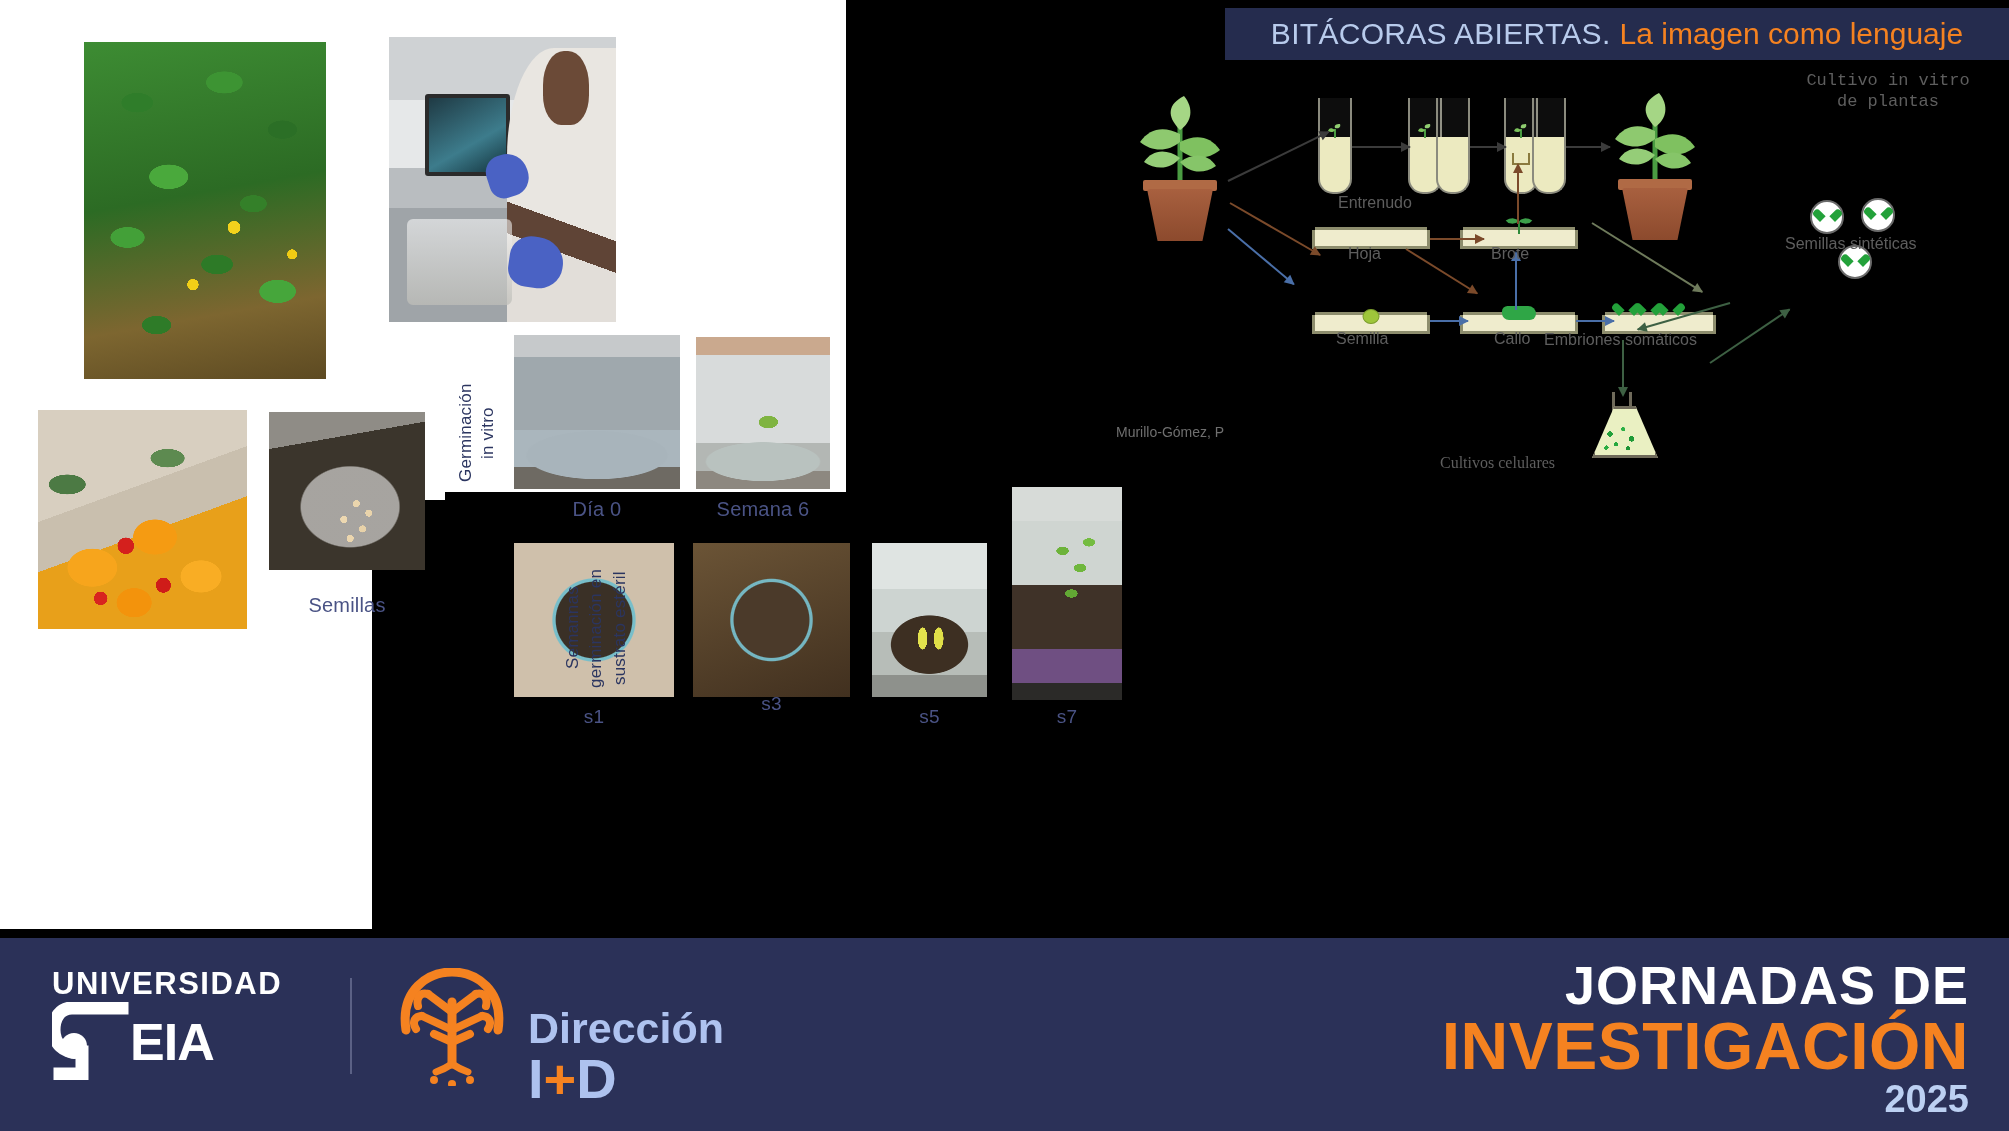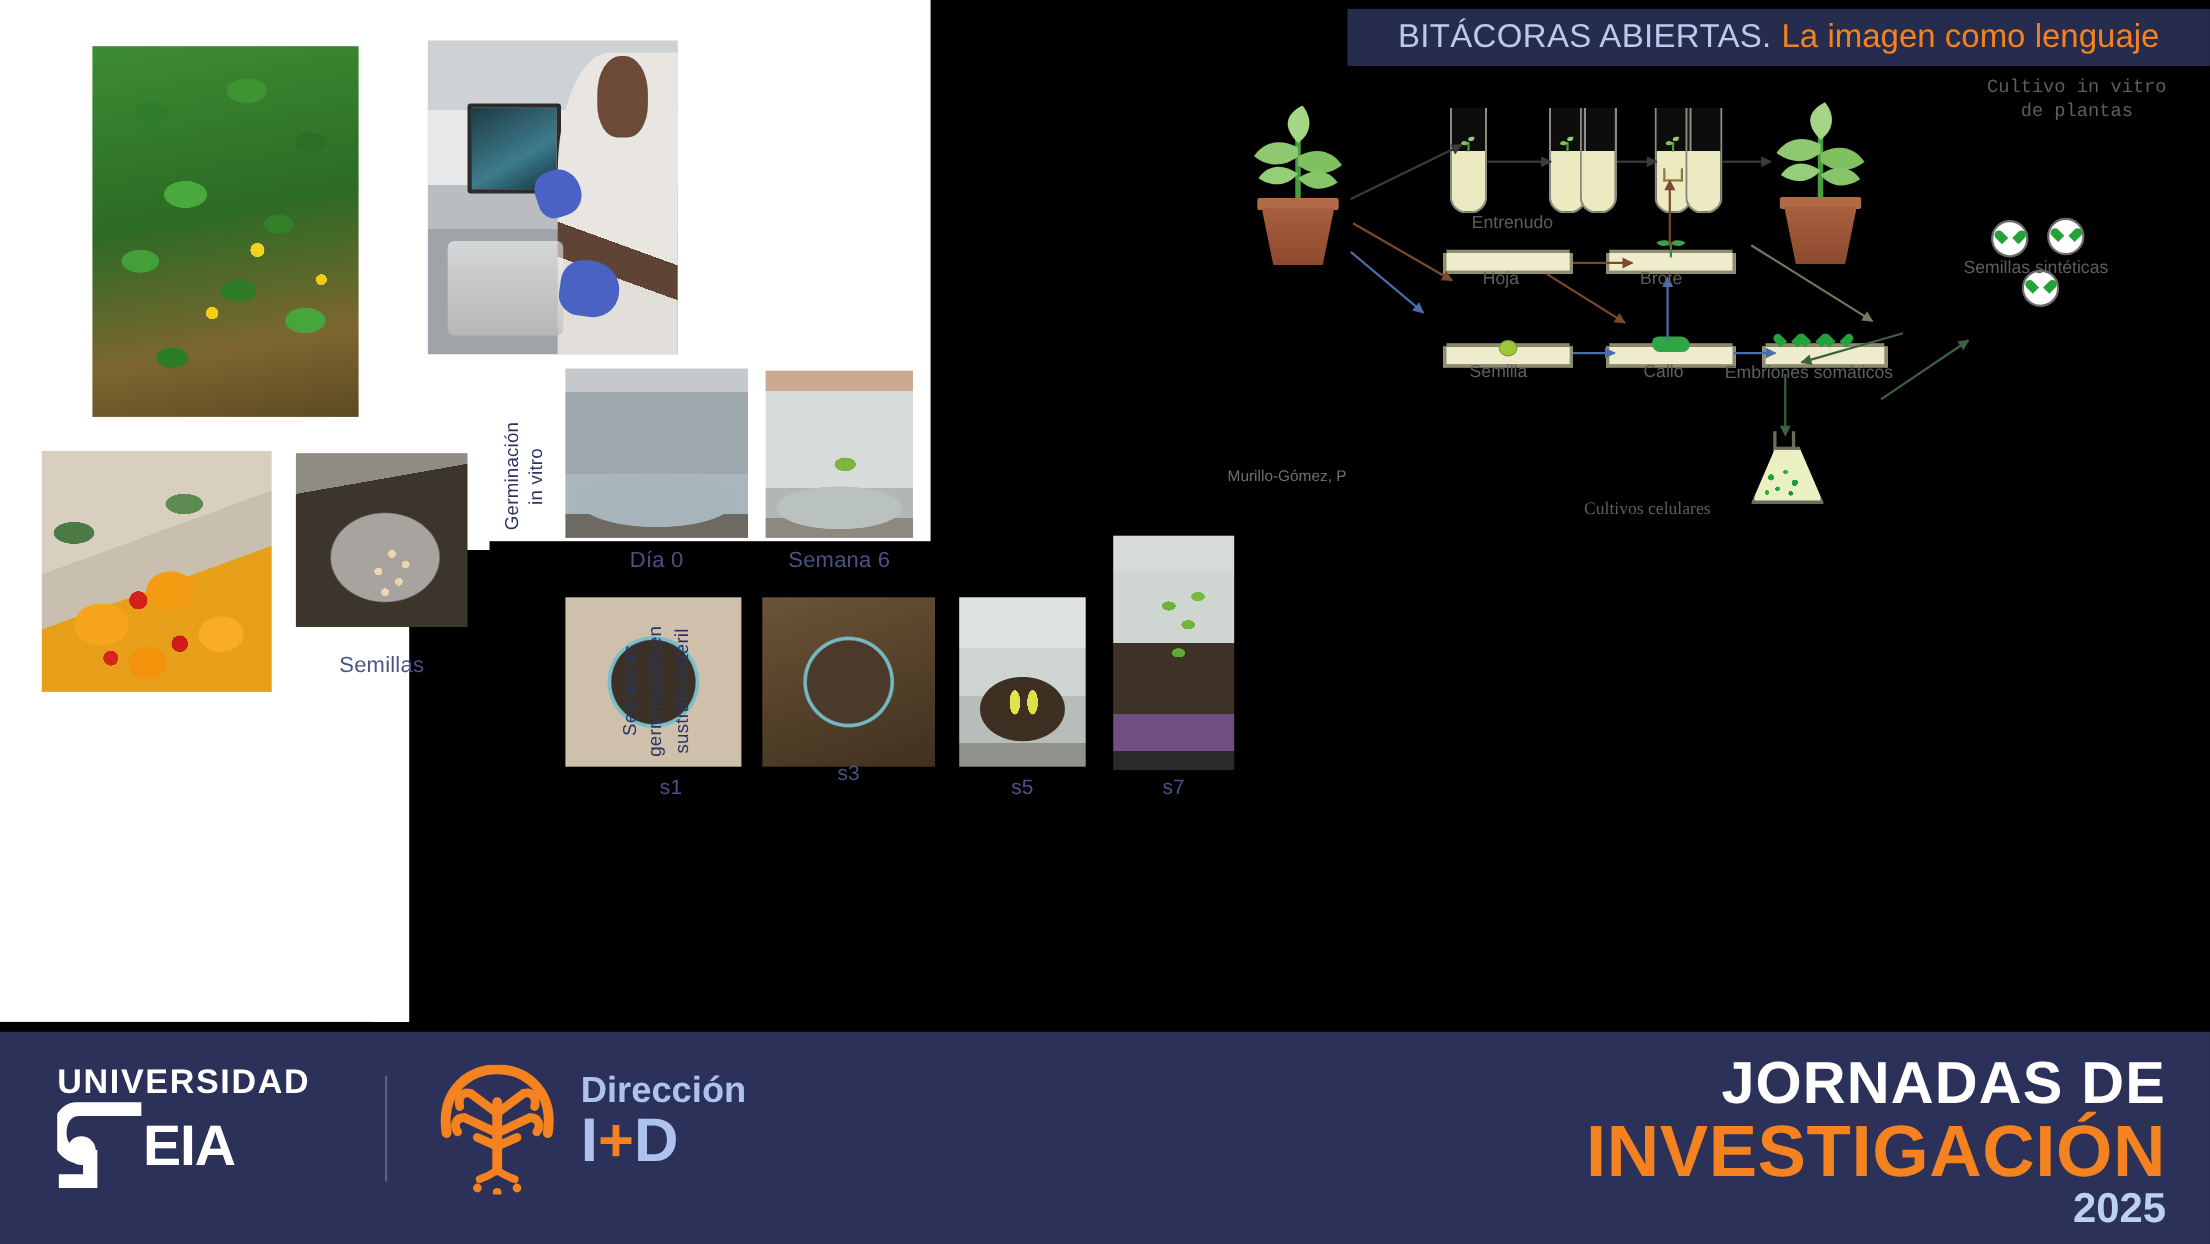--- a/index.html
+++ b/index.html
@@ -189,21 +189,21 @@
   .varrow.up:after{bottom:auto;top:-9px;border-top:none;border-bottom:10px solid currentColor;}
 
   
   #footer{left:0;top:938px;width:2009px;height:193px;background:#2b3158;}
   #eia-logo{left:52px;top:966px;width:270px;height:122px;color:#fff;}
   #eia-logo .uni{font-size:31px;font-weight:bold;letter-spacing:1.5px;}
   #eia-logo .eia{font-size:52px;font-weight:bold;letter-spacing:-1px;line-height:.9;margin-top:2px;}
   #logo-divider{left:350px;top:978px;width:2px;height:96px;background:#5b6185;}
   #tree-icon{left:390px;top:968px;width:124px;height:118px;}
   #idd{left:528px;top:972px;color:#aec2ef;}
-  #idd .d1{font-size:33px;font-weight:bold;}
+  #idd .d1{font-size:43px;font-weight:bold;margin-top:32px;}
   #idd .d2{font-size:56px;font-weight:bold;line-height:1;margin-top:-2px;}
   #idd .d2 .plus{color:#f58220;}
 
   #jornadas{right:40px;top:958px;text-align:right;}
   #jornadas .l1{color:#fff;font-size:54px;font-weight:bold;letter-spacing:1px;line-height:1.02;}
   #jornadas .l2{color:#f58220;font-size:66px;font-weight:bold;letter-spacing:.5px;line-height:1;}
   #jornadas .l3{color:#bcd0f2;font-size:38px;font-weight:bold;line-height:1.1;}
 </style>
 </head>
 <body>
@@ -232,21 +232,21 @@
 <div class="abs photo seedglass" style="left:269px;top:412px;width:156px;height:158px;"></div>
 <div class="abs caption" style="left:269px;top:594px;width:156px;">Semillas</div>
 
 <div class="abs photo jar-dia0" style="left:514px;top:335px;width:166px;height:154px;"></div>
 <div class="abs caption" style="left:514px;top:498px;width:166px;">Día 0</div>
 
 <div class="abs photo jar-s6" style="left:696px;top:337px;width:134px;height:152px;"></div>
 <div class="abs caption" style="left:692px;top:498px;width:142px;">Semana 6</div>
 
 <div class="abs photo petri" style="left:514px;top:543px;width:160px;height:154px;"></div>
-<div class="abs caption small" style="left:530px;top:706px;width:160px;">s1</div>
+<div class="abs caption small" style="left:514px;top:706px;width:160px;">s1</div>
 
 <div class="abs photo petri2" style="left:693px;top:543px;width:157px;height:154px;"></div>
 <div class="abs caption small" style="left:693px;top:693px;width:157px;">s3</div>
 
 <div class="abs photo jar-s5" style="left:872px;top:543px;width:115px;height:154px;"></div>
 <div class="abs caption small" style="left:872px;top:706px;width:115px;">s5</div>
 
 <div class="abs photo jar-s7" style="left:1012px;top:487px;width:110px;height:213px;"></div>
 <div class="abs caption small" style="left:1012px;top:706px;width:110px;">s7</div>
 
@@ -382,21 +382,21 @@
   <span class="varrow" style="left:492px;top:278px;height:48px;color:#3d6043;background:#3d6043;"></span>
   <span class="arrow" style="left:600px;top:240px;width:96px;color:#3d6043;background:#3d6043;transform:rotate(-196deg);"></span>
   <span class="arrow" style="left:580px;top:300px;width:96px;color:#3d6043;background:#3d6043;transform:rotate(-34deg);"></span>
   <span class="arrow" style="left:462px;top:160px;width:130px;color:#6e7a5b;background:#6e7a5b;transform:rotate(32deg);"></span>
 
   <div class="dg-label" style="left:208px;top:132px;">Entrenudo</div>
   <div class="dg-label" style="left:218px;top:183px;">Hoja</div>
   <div class="dg-label" style="left:361px;top:183px;">Brote</div>
   <div class="dg-label" style="left:206px;top:268px;">Semilla</div>
   <div class="dg-label" style="left:364px;top:268px;">Callo</div>
-  <div class="dg-label" style="left:438px;top:269px;">Embriones somáticos</div>
+  <div class="dg-label" style="left:414px;top:269px;">Embriones somáticos</div>
   <div class="dg-label" style="left:655px;top:173px;">Semillas sintéticas</div>
   <div class="dg-label" style="left:310px;top:392px;font-family:Liberation Serif, serif;">Cultivos celulares</div>
   <div class="dg-attr" style="left:-14px;top:362px;">Murillo-Gómez, P</div>
 </div>
 
 <div class="abs" id="footer"></div>
 
 <div class="abs" id="eia-logo">
   <div class="uni">UNIVERSIDAD</div>
   <div style="display:flex;align-items:center;">

